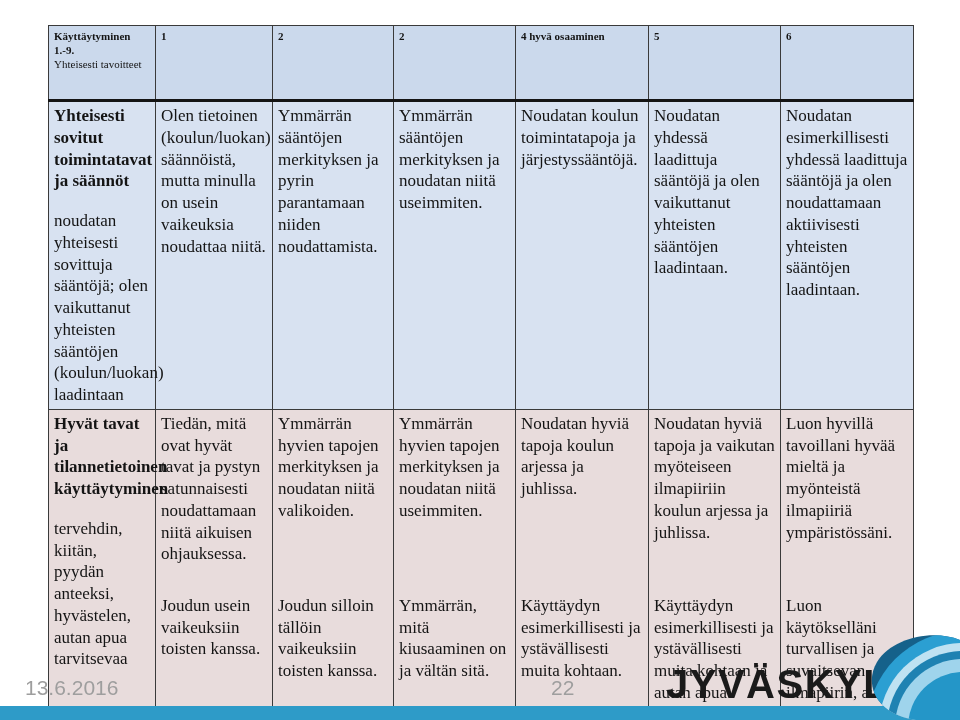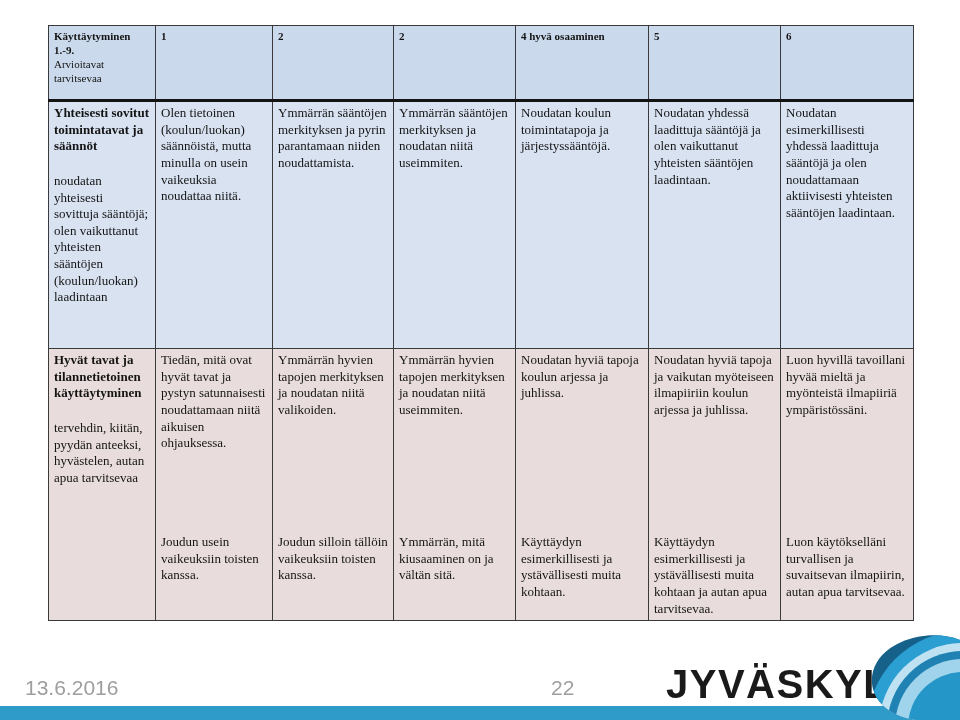--- a/index.html
+++ b/index.html
@@ -26,21 +26,21 @@
     position:absolute;
     left:48px; top:25px;
     border-collapse:collapse;
     table-layout:fixed;
     width:865px;
   }
   table.assessment td{
     border:1px solid var(--grid);
     vertical-align:top;
     padding:3px 5px 3px 5px;
-    font-size:13px;
+    font-size:17px;
     line-height:1.28;
     color:#141414;
   }
   tr.hdr td{
     background:var(--header-bg);
     font-weight:bold;
     font-size:11px;
     height:75px;
     border-bottom:3px solid var(--thick-line);
   }
@@ -95,21 +95,21 @@
         <col style="width:121px">
       <col style="width:122px">
         <col style="width:133px">
         <col style="width:132px">
         <col style="width:133px">
     </colgroup>
     <tbody>
         <tr class="hdr">
       <td>
         <div>Käyttäytyminen 1.-9.</div>
-        <div class="hdr-sub">Arvioitavat tarvitsevaa</div>
+        <div class="hdr-sub">Yhteisesti tavoitteet</div>
       </td>
       <td>1</td>
       <td>2</td>
       <td>2</td>
       <td>4 hyvä osaaminen</td>
       <td>5</td>
       <td>6</td>
     </tr>
 
     <tr class="row-blue">

